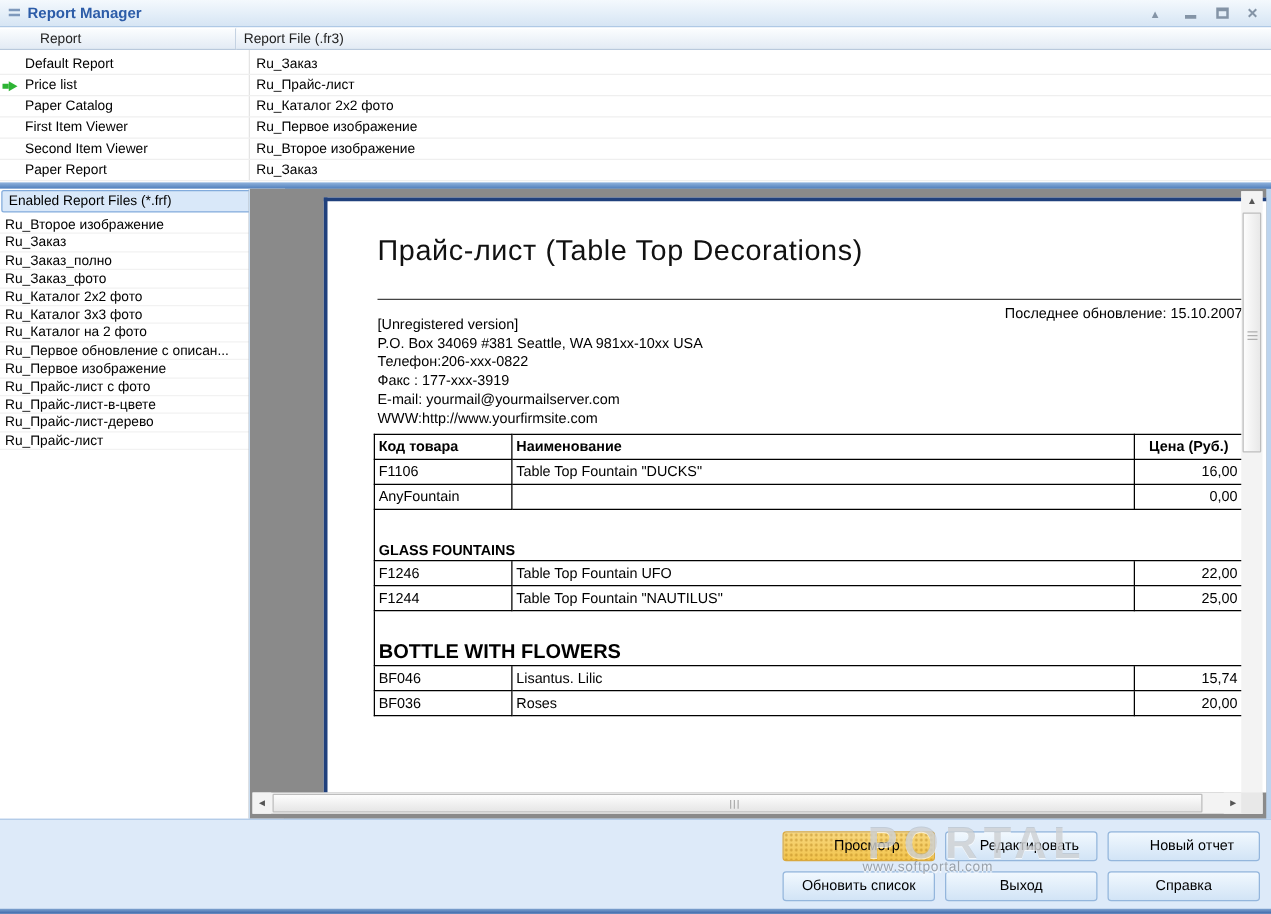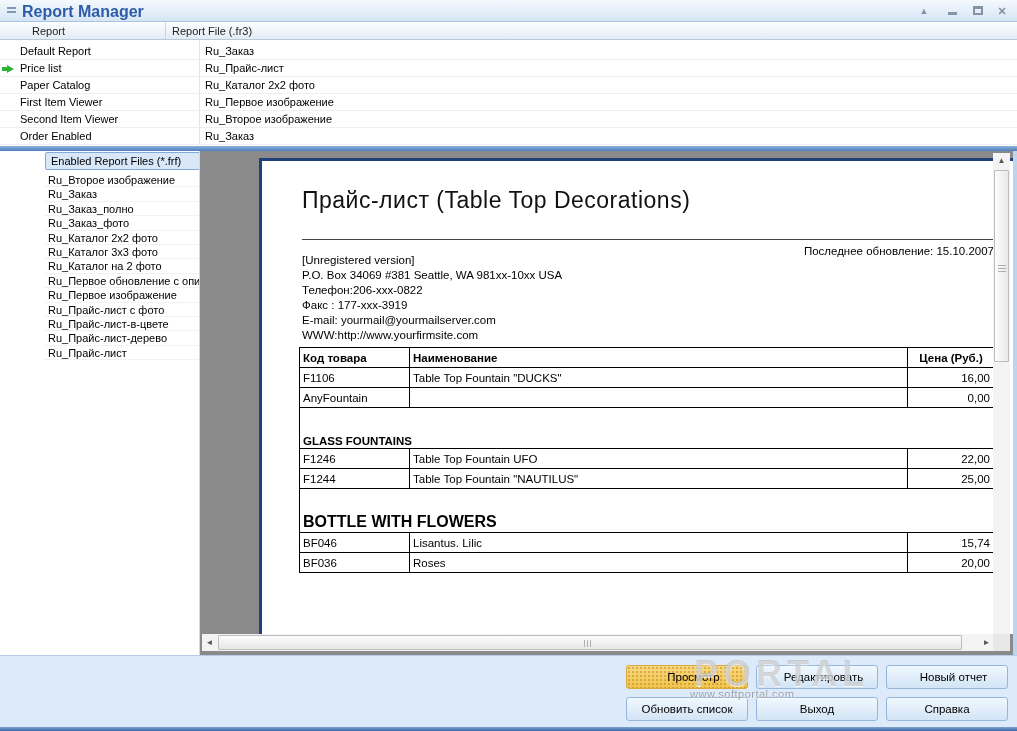--- a/index.html
+++ b/index.html
@@ -5,56 +5,56 @@
   * { margin:0; padding:0; box-sizing:border-box; }
   html,body { width:1017px; height:731px; }
   body { font-family:"Liberation Sans", sans-serif; background:#BCD4EE; overflow:hidden; }
   #window { position:relative; width:1017px; height:731px; background:#BCD4EE; }
 
   
   #titlebar { position:absolute; left:0; top:0; width:100%; height:22px;
     background:linear-gradient(#F4F9FD,#D6E5F4); border-bottom:1px solid #A9C4E2; }
   #title-icon { position:absolute; left:7px; top:7px; width:9px; height:8px; }
   #title-icon span { display:block; height:2px; background:#7E99BC; margin-bottom:2px; }
-  #window-title { position:absolute; left:22px; top:3px; font-size:16px; font-weight:bold; color:#2C5CA8; }
+  #window-title { position:absolute; left:22px; top:3px; font-size:12px; font-weight:bold; color:#2C5CA8; }
   .winbtn { position:absolute; top:3px; width:18px; height:16px; text-align:center;
     color:#8494A6; font-size:9px; line-height:16px; cursor:default; }
   #btn-rollup { right:84px; }
   #btn-min   { right:56px; }
   #btn-max   { right:30px; }
   #btn-close { right:6px; font-size:11px; font-weight:bold; }
   #btn-min i { display:inline-block; width:9px; height:3px; background:#8494A6; margin-top:9px; }
   #btn-max i { display:inline-block; width:10px; height:9px; border:2px solid #8494A6; border-top-width:3px; margin-top:3px; }
 
   
   #toplist { position:absolute; left:0; top:22px; width:100%; height:124px; background:#fff; }
   #toplist-header { display:flex; height:18px; }
   .col-hdr { background:linear-gradient(#FBFDFE,#E3EBF5); border-bottom:1px solid #B9C9DC;
     border-top:1px solid #fff; font-size:11px; color:#222; padding:2px 0 0 6px; }
-  .col-hdr.c1 { width:166px; border-right:1px solid #C4D2E2;padding-left:32px; }
+  .col-hdr.c1 { width:189px; border-right:1px solid #C4D2E2;padding-left:32px; }
   .col-hdr.c2 { flex:1; }
   #report-rows { position:relative; padding-top:3px; }
   #report-rows::before { content:""; position:absolute; left:199px; top:0; bottom:0; width:1px; background:#E4E4E4; }
   .report-row { position:relative; display:flex; height:17px; align-items:center;
     border-bottom:1px solid #EFEFEF; font-size:11px; color:#000; }
   .report-row .name { width:199px; padding-left:20px; }
   .report-row .file { flex:1; padding-left:6px; }
   .sel-arrow { position:absolute; left:7px; top:5px; width:0; height:0; display:none; }
   .report-row.selected .sel-arrow { display:block; border-top:4px solid transparent;
     border-bottom:4px solid transparent; border-left:7px solid #2DB434; }
   .report-row.selected .sel-arrow::before { content:""; position:absolute; left:-12px; top:-2px;
     width:5px; height:4px; background:#2DB434; }
 
   
   #splitter { position:absolute; left:0; top:146px; width:100%; height:5px;
     background:linear-gradient(#8FB2DC,#4E7DBB); }
 
   
   #leftpanel { position:absolute; left:0; top:151px; width:228px; height:504px;
-    background:#fff; border-right:1px solid #9FB6CE;padding-left:44px; }
+    background:#fff; border-right:1px solid #9FB6CE; }
   #filelist-header { margin:1px; height:18px; background:#D9E8F9; border:1px solid #82ABDC;
     border-radius:2px; font-size:11px; color:#000; padding:2px 0 0 5px; }
   #file-items { padding-top:2px; }
   .file-item { height:14.4px; font-size:11px; color:#000; padding-left:4px;
     border-bottom:1px solid #F2F2F2; line-height:14px; white-space:nowrap; overflow:hidden; }
 
   
   #preview { position:absolute; left:199px; top:151px; width:814px; height:504px;
     background:#8A8A8A; overflow:hidden; border-left:1px solid #C9DCEF; }
   #page { position:absolute; left:11px; top:7px; width:777px; height:476px;
@@ -154,21 +154,21 @@
         </div>
         <div class="report-row">
           <span class="name">First Item Viewer</span>
           <span class="file">Ru_Первое изображение</span>
         </div>
         <div class="report-row">
           <span class="name">Second Item Viewer</span>
           <span class="file">Ru_Второе изображение</span>
         </div>
         <div class="report-row">
-          <span class="name">Order Enabled</span>
+          <span class="name">Paper Report</span>
           <span class="file">Ru_Заказ</span>
         </div>
       </div>
   </div>
 
   <div id="splitter"></div>
 
   <div id="leftpanel">
     <div id="filelist-header">Enabled Report Files (*.frf)</div>
     <div id="file-items">

